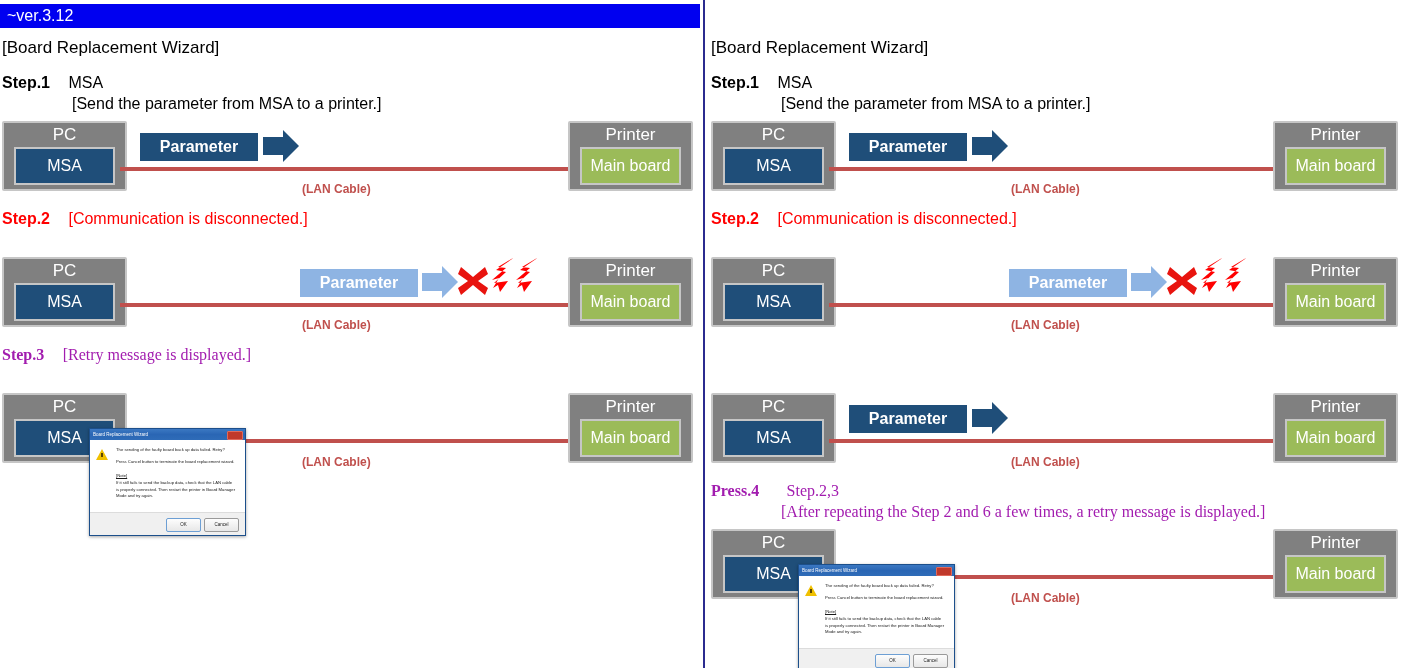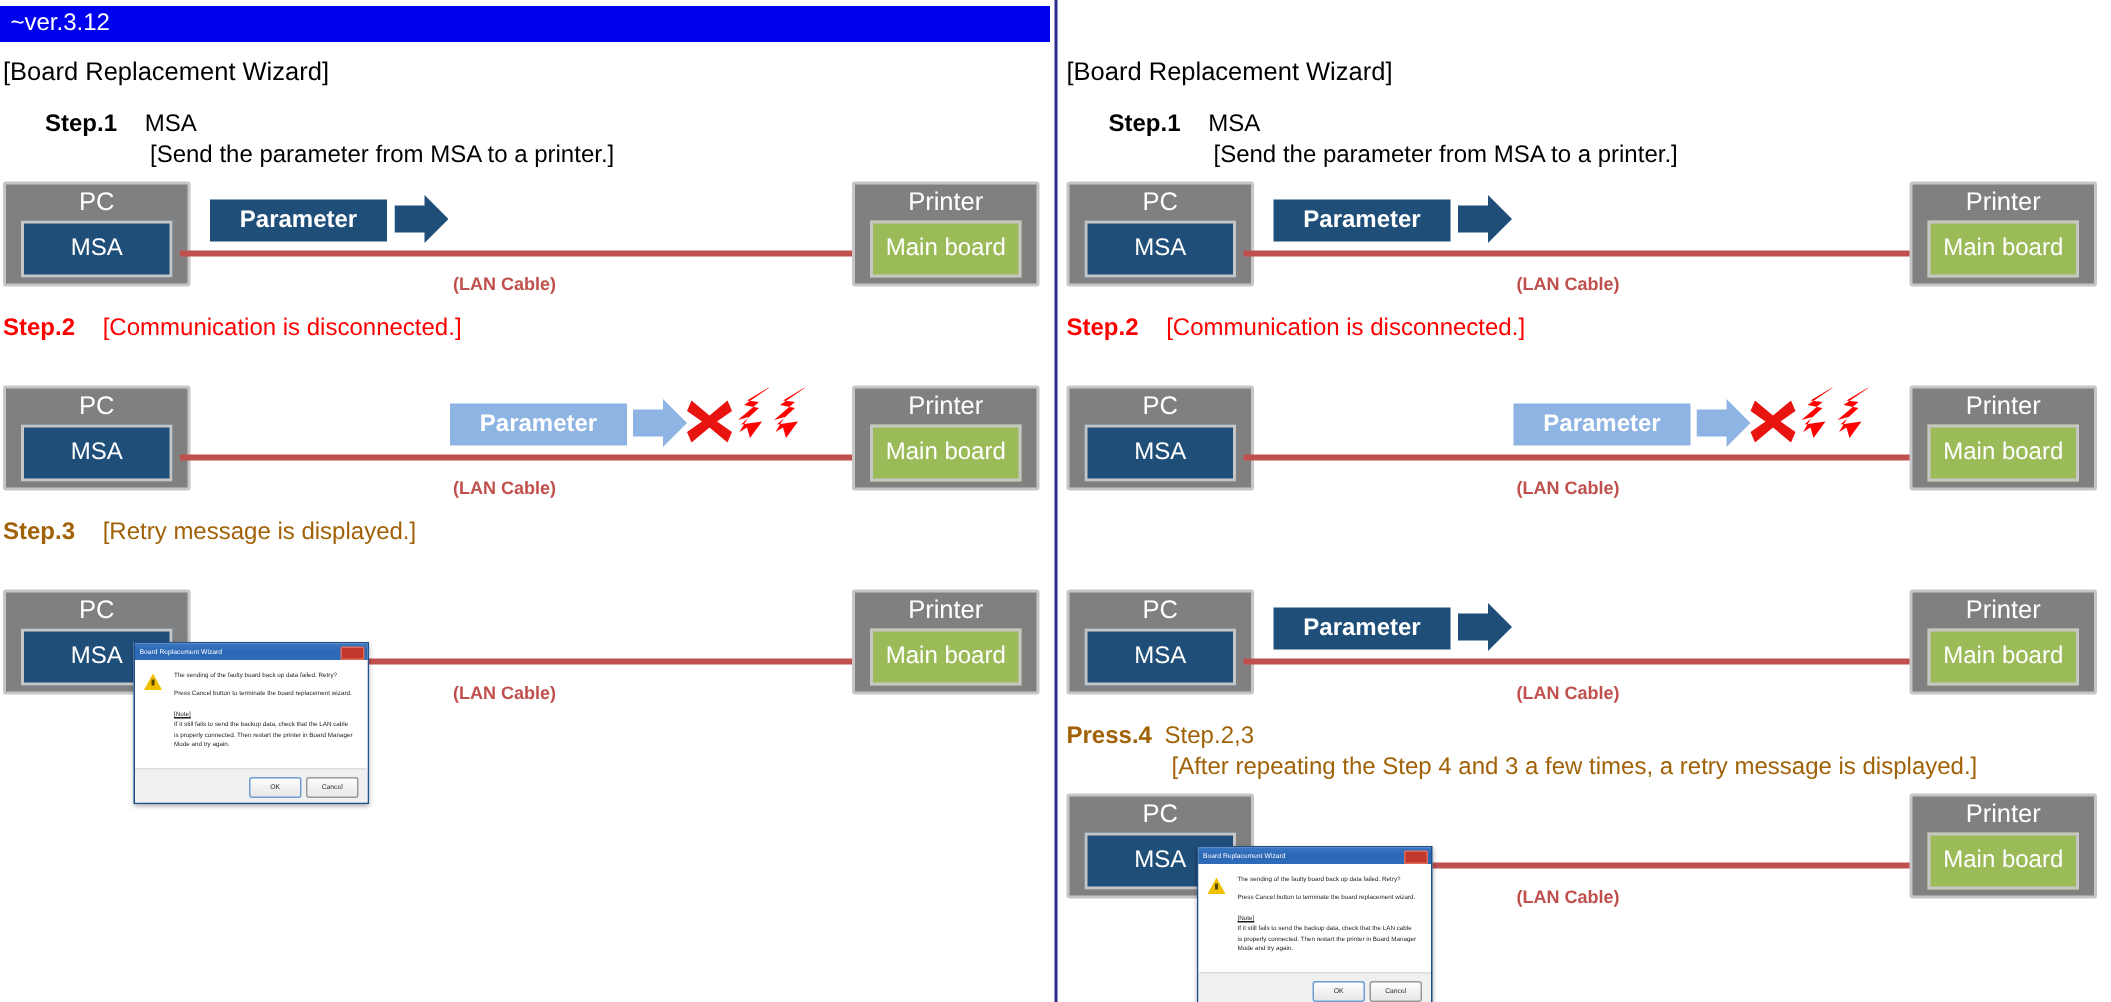--- a/index.html
+++ b/index.html
@@ -56,23 +56,23 @@
   .step-line {
     position: absolute;
     white-space: nowrap;
     font-size: 16px;
   }
   .step-label {
     font-weight: bold;
     display: inline-block;
   }
   .step-body { display: inline-block; }
-  .c-black { color: #000000; margin-left: 28px; }
+  .c-black { color: #000000; }
   .c-red   { color: #ff0000; }
-  .c-blue  { color: #a16207; }
+  .c-blue  { color: #a21caf; font-family: Liberation Serif, serif; }
 
   
   .device {
     position: absolute;
     background: #808080;
     box-sizing: border-box;
     border: 2px solid #c6c6c6;
     border-radius: 2px;
   }
   .device-title {
@@ -399,23 +399,23 @@
           <polygon points="0,9 20,9 20,2 36,18 20,34 20,27 0,27" fill="#1f4e79"></polygon>
         </svg>
     </div>
     <div class="device" style="left:566px; top:393px; width:125px; height:70px">
       <div class="device-title">Printer</div>
       <div class="device-inner inner-board">Main board</div>
     </div>
 
     <div class="step-line" style="left:4px; top:482px">
       <span class="step-label c-blue">Press.4</span>
-      <span class="step-body c-blue" style="margin-left:4px">Step.2,3</span>
-    </div>
-    <div class="step-line c-blue" style="left:74px; top:503px">[After repeating the Step 4 and 3 a few times, a retry message is displayed.]</div>
+      <span class="step-body c-blue" style="margin-left:23px">Step.2,3</span>
+    </div>
+    <div class="step-line c-blue" style="left:74px; top:503px">[After repeating the Step 2 and 6 a few times, a retry message is displayed.]</div>
 
     <div class="device" style="left:4px; top:529px; width:125px; height:70px">
       <div class="device-title">PC</div>
       <div class="device-inner inner-msa">MSA</div>
     </div>
     <div class="lan-line" style="left:122px; top:575px; width:450px"></div>
     <div class="lan-label" style="left:304px; top:591px">(LAN Cable)</div>
     <div class="device" style="left:566px; top:529px; width:125px; height:70px">
       <div class="device-title">Printer</div>
       <div class="device-inner inner-board">Main board</div>

